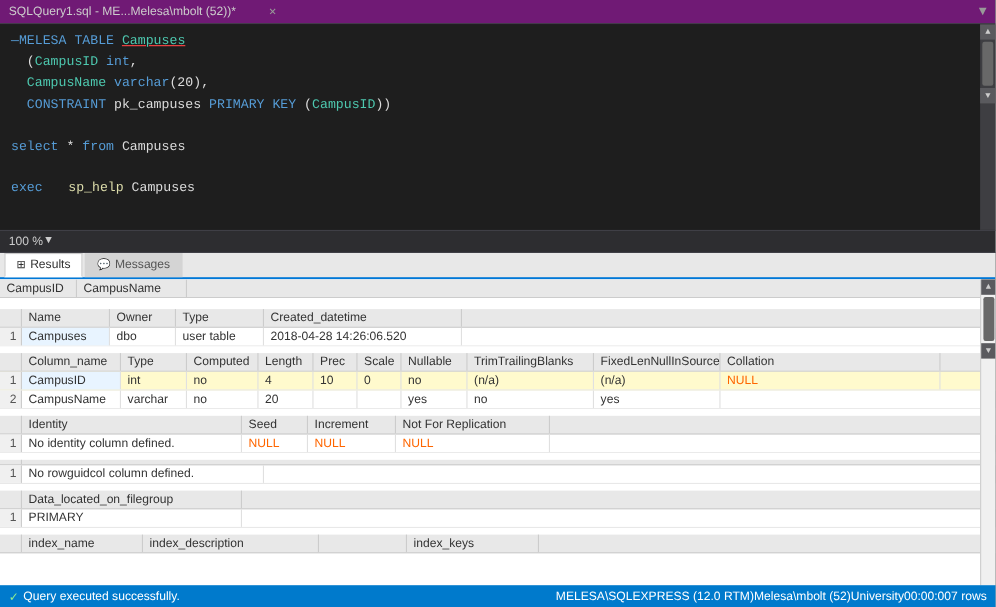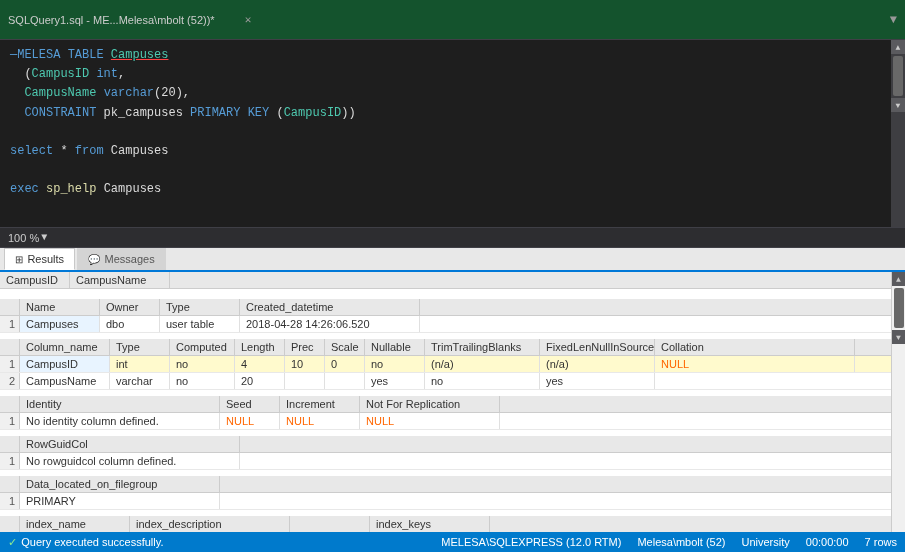--- a/index.html
+++ b/index.html
@@ -7,22 +7,22 @@
       width: 905px;
       height: 552px;
       font-family: 'Consolas', 'Courier New', monospace;
       font-size: 12px;
       background: #1e1e1e;
       overflow: hidden;
     }
 
     
     .title-bar {
-      background: #14532d;
-      height: 40px;
+      background: #701a75;
+      height: 22px;
       display: flex;
       align-items: center;
       padding: 0 8px;
       border-bottom: 1px solid #3f3f46;
       gap: 24px;
     }
     .title-bar-text {
       color: #cccccc;
       font-size: 11px;
       font-family: 'Segoe UI', sans-serif;
@@ -47,21 +47,21 @@
       overflow: hidden;
     }
     .editor-content {
       padding: 6px 10px;
       line-height: 1.6;
       white-space: pre;
       color: #dcdcdc;
     }
     .kw-blue { color: #569cd6; }
     .kw-cyan { color: #4ec9b0; }
-    .kw-yellow { color: #dcdcaa; }
+    .kw-yellow { color: #dcdcaa; margin-left: 16px; }
     .kw-red-underline {
       color: #4ec9b0;
       text-decoration: underline;
       text-decoration-color: #f44;
     }
 
     
     .editor-scrollbar {
       position: absolute;
       right: 0;
@@ -229,21 +229,20 @@
       right: 0;
     }
     .status-check {
       color: #90EE90;
       margin-right: 4px;
     }
     .status-spacer {
       flex: 1;
     }
     .status-item {
-      margin-left: 16px;
     }
 
     
     .results-scrollbar {
       position: absolute;
       right: 0;
       top: 24px;
       width: 14px;
       background: #f0f0f0;
       border-left: 1px solid #ccc;
@@ -393,21 +392,20 @@
           <div class="data-cell null-val" style="width:80px;">NULL</div>
           <div class="data-cell null-val" style="width:140px;">NULL</div>
         </div>
       </div>
 
       <div style="height:6px; background:#fff;"></div>
 
       <div class="result-section">
         <div class="col-header-row">
           <div class="col-header-cell" style="width:20px;"></div>
-          <div class="col-header-cell" style="width:220px;">RowGuidCol</div>
         </div>
         <div class="data-row">
           <div class="row-num">1</div>
           <div class="data-cell" style="width:220px;">No rowguidcol column defined.</div>
         </div>
       </div>
 
       <div style="height:6px; background:#fff;"></div>
 
       <div class="result-section">

